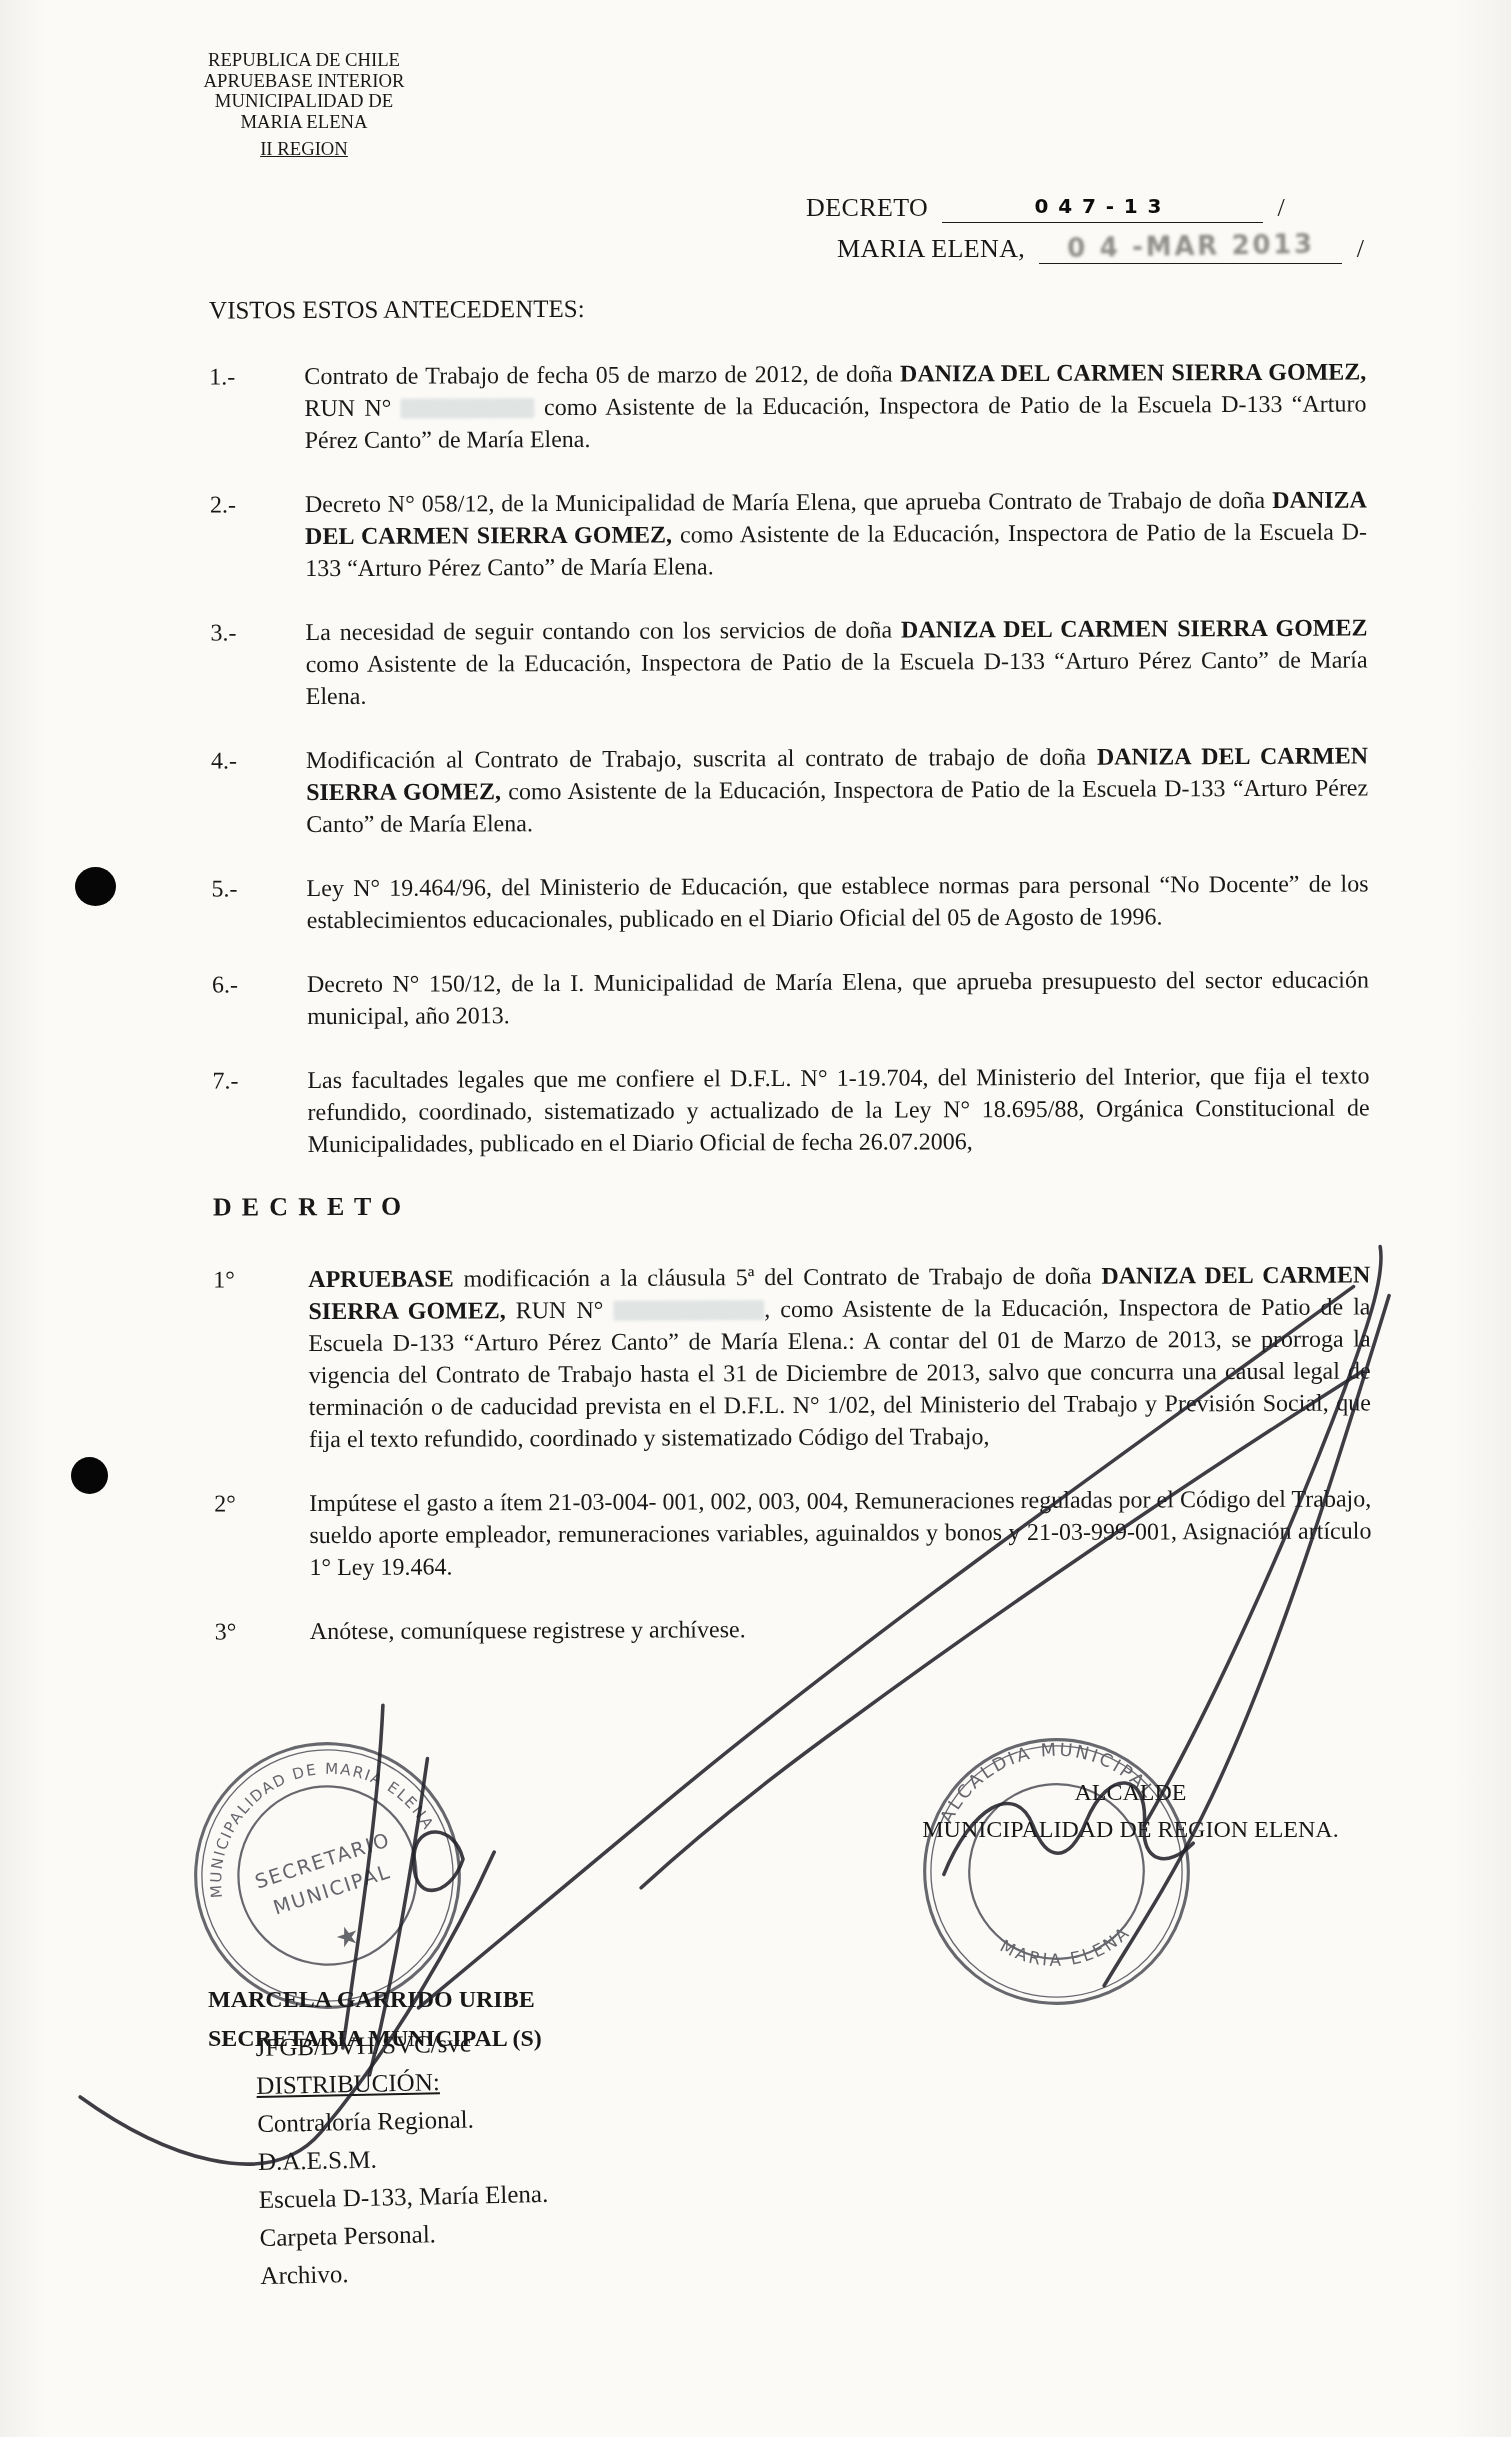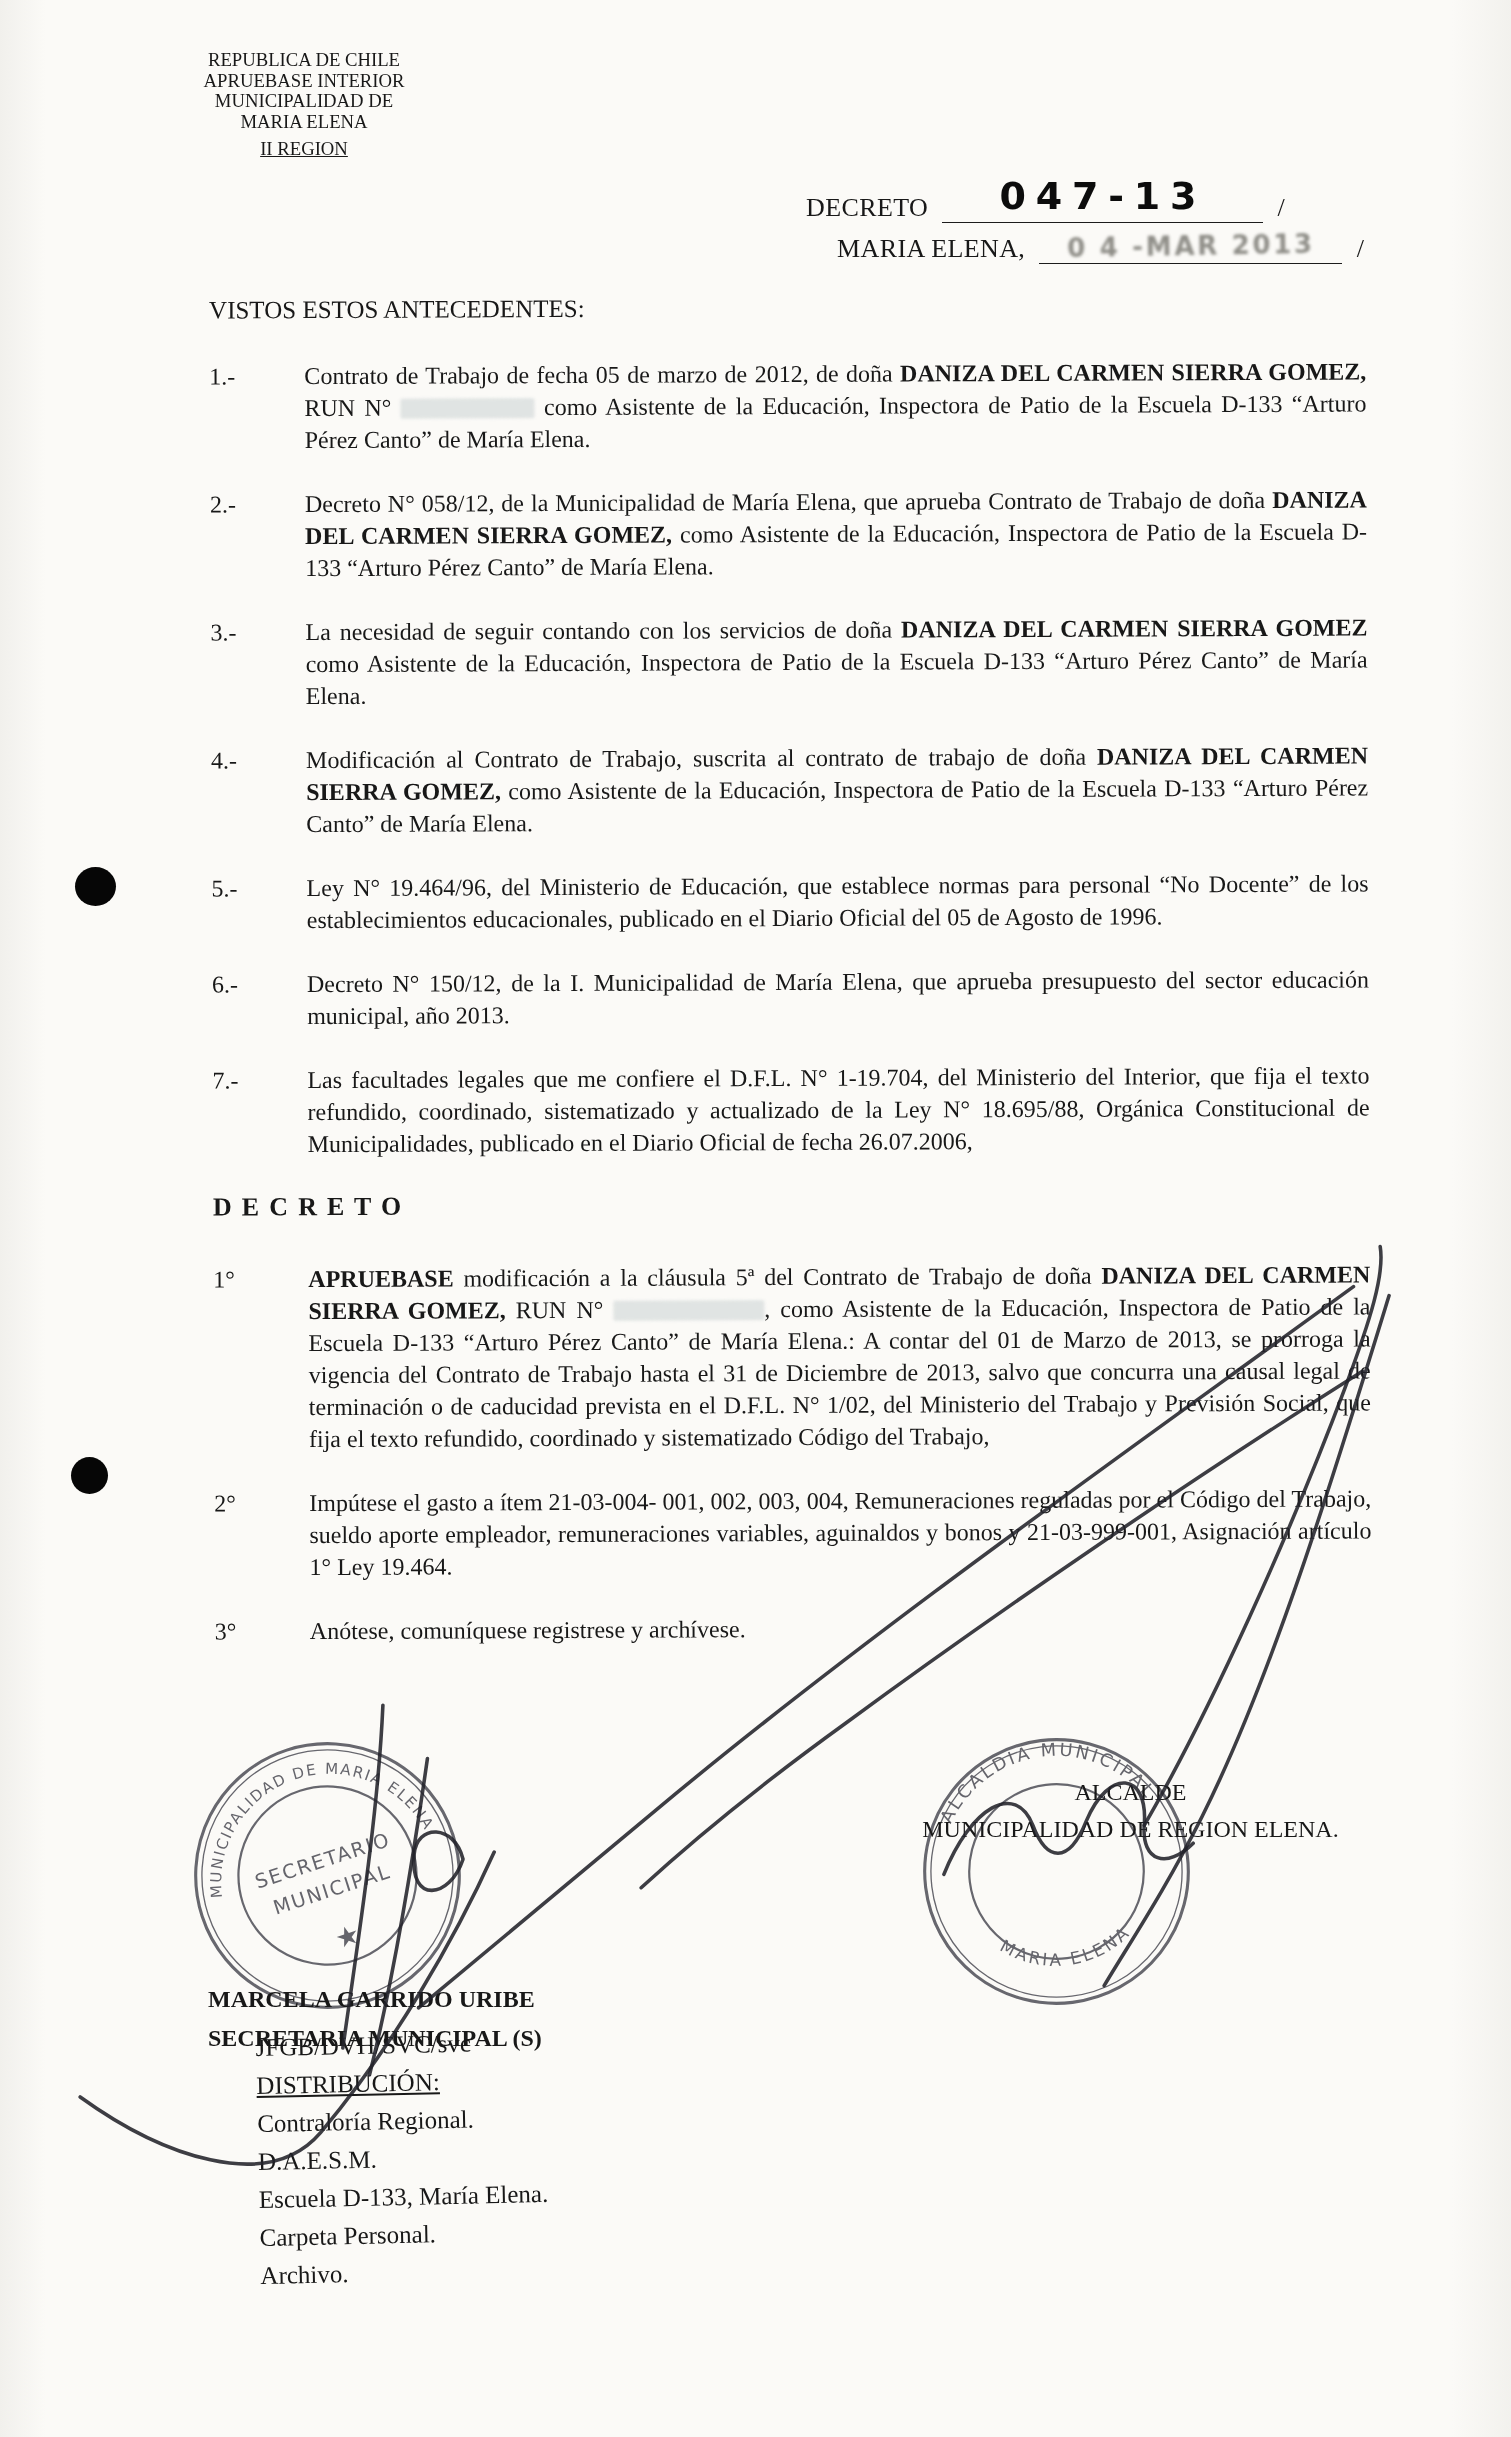--- a/index.html
+++ b/index.html
@@ -28,21 +28,21 @@
   .hdr-place{left:806px;top:233px;margin-left:31px;}
   .fill{
     position:relative;display:inline-block;height:30px;
     border-bottom:1.8px solid #1c1c1c;
   }
   .fill-decreto{width:321px;}
   .fill-place{width:303px;}
   .stamp-number{
     position:absolute;left:50%;bottom:4.5px;transform:translateX(-50%);
     font-family:"DejaVu Sans",sans-serif;font-weight:bold;
-    font-size:38px;letter-spacing:9.8px;color:#0c0c0c;white-space:nowrap;
+    font-size:20px;letter-spacing:9.8px;color:#0c0c0c;white-space:nowrap;
   }
   .stamp-date{
     position:absolute;left:50%;bottom:1.8px;transform:translateX(-50%) rotate(-1deg);
     font-family:"DejaVu Sans",sans-serif;font-weight:bold;
     font-size:26px;letter-spacing:2.7px;color:#8f8e88;filter:blur(1.4px);white-space:nowrap;
   }
   
   .flow{
     position:absolute;left:212px;top:294px;width:1157px;
     transform:rotate(-0.25deg);

